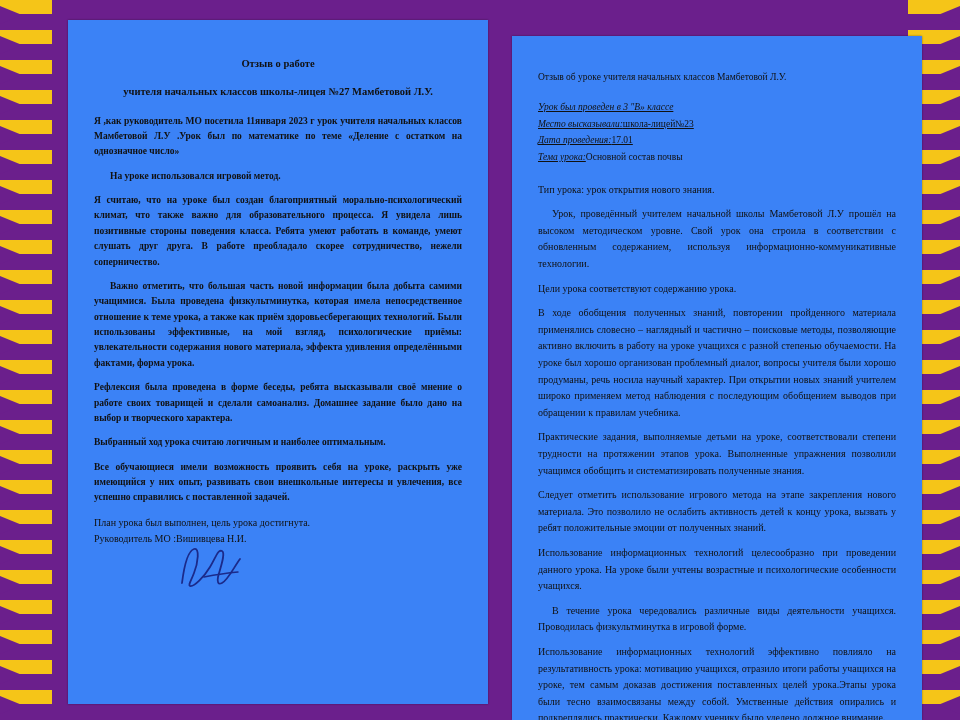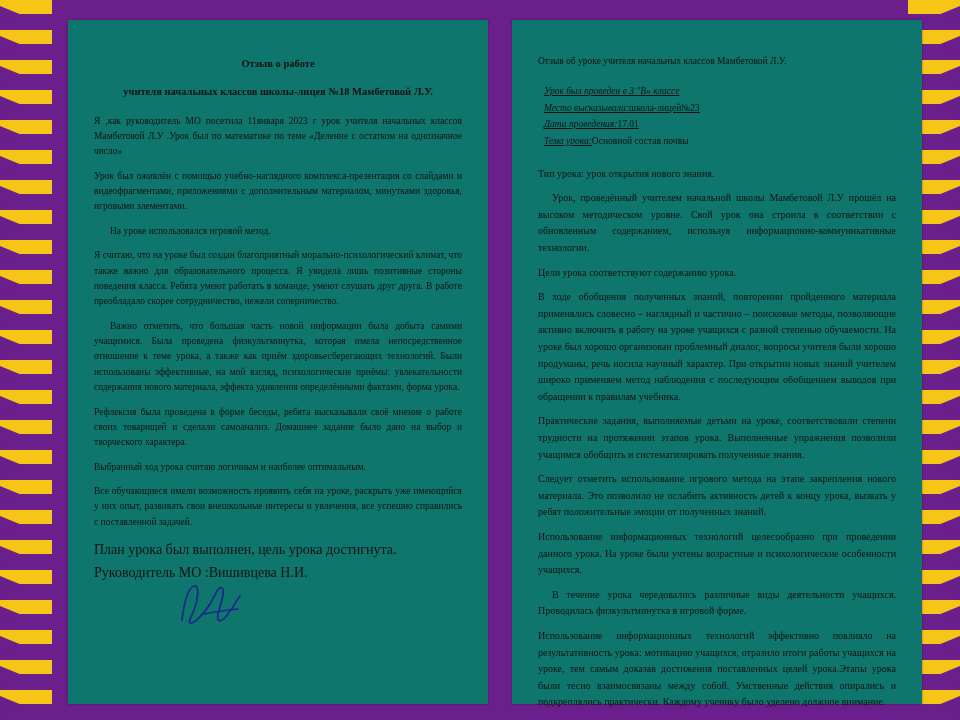--- a/index.html
+++ b/index.html
@@ -59,33 +59,33 @@
   }
   .border-strip.right .zig-row::before {
     left: auto;
     right: 0;
     border-left: none;
     border-right: 22px solid #6B1F8C;
   }
 
   .page {
     position: absolute;
-    background: #0f766e;
+    background: #3b82f6;
     box-shadow: 0 0 2px rgba(0,0,0,0.4);
   }
   .page.left-page {
     left: 68px;
     top: 20px;
     width: 420px;
     height: 684px;
     padding: 0;
   }
   .page.right-page {
     left: 512px;
-    top: 20px;
+    top: 36px;
     width: 410px;
     height: 684px;
   }
   .page-inner {
     padding: 20px 26px 10px 26px;
     color: #111;
   }
   .doc-title {
     text-align: center;
     font-weight: bold;
@@ -100,27 +100,28 @@
     font-size: 10.5px;
     margin-bottom: 14px;
     line-height: 1.5;
   }
   p.para {
     font-size: 9.5px;
     line-height: 1.62;
     margin: 0 0 9px 0;
     text-align: justify;
     text-indent: 16px;
+    font-weight: bold;
   }
   p.para.no-indent {
     text-indent: 0;
   }
   .sig-block {
     margin-top: 4px;
-    font-size: 14px;
+    font-size: 10px;
     line-height: 1.6;
   }
   .signature {
     position: relative;
     height: 46px;
     margin-top: -4px;
     margin-left: 80px;
   }
   .signature svg { display: block; }
 
@@ -133,21 +134,20 @@
   }
   .r-meta {
     font-size: 9.5px;
     line-height: 1.75;
     margin-bottom: 16px;
   }
   .r-meta div { white-space: nowrap; }
   .r-meta .lbl {
     font-style: italic;
     text-decoration: underline;
-    margin-left: 6px;
   }
   .r-meta .val {
     font-style: normal;
     text-align: center;
   }
   .r-meta .val.u {
     text-decoration: underline;
   }
   p.rpara {
     font-size: 10px;
@@ -217,24 +217,23 @@
         <div class="zig-row"></div>
       <div class="zig-row"></div>
         <div class="zig-row"></div>
         <div class="zig-row"></div>
     </div>
   </div>
 
   <div class="page left-page">
     <div class="page-inner">
       <div class="doc-title">Отзыв о работе</div>
-      <div class="doc-subtitle">учителя начальных классов школы-лицея №18  Мамбетовой Л.У.</div>
+      <div class="doc-subtitle">учителя начальных классов школы-лицея №27  Мамбетовой Л.У.</div>
 
       <p class="para no-indent">Я ,как руководитель МО посетила 11января 2023 г урок учителя начальных классов Мамбетовой Л.У .Урок был по  математике по теме «Деление с остатком на однозначное число»</p>
-      <p class="para no-indent">Урок был оживлён с помощью учебно-наглядного комплекса-презентация со слайдами и видеофрагментами, приложениями с дополнительным материалом, минутками здоровья, игровыми элементами.</p>
       <p class="para">На уроке использовался игровой метод.</p>
       <p class="para no-indent">Я считаю, что на уроке был создан благоприятный морально-психологический климат, что также важно для образовательного процесса. Я увидела лишь позитивные стороны поведения класса. Ребята умеют работать в команде, умеют слушать друг друга. В работе преобладало скорее сотрудничество, нежели соперничество.</p>
       <p class="para">Важно  отметить,  что  большая  часть  новой  информации  была  добыта  самими учащимися.  Была  проведена  физкультминутка,  которая  имела  непосредственное отношение  к  теме  урока,  а  также  как  приём  здоровьесберегающих  технологий.  Были использованы  эффективные,  на  мой  взгляд,  психологические  приёмы:  увлекательности содержания нового материала, эффекта удивления определёнными фактами, форма урока.</p>
       <p class="para no-indent">Рефлексия была проведена в форме беседы, ребята высказывали своё мнение о работе своих товарищей и сделали самоанализ. Домашнее задание было дано на выбор и творческого характера.</p>
       <p class="para no-indent">Выбранный ход урока считаю логичным и наиболее оптимальным.</p>
       <p class="para no-indent">Все обучающиеся имели возможность проявить себя на уроке, раскрыть уже имеющийся у них опыт, развивать свои внешкольные интересы и увлечения, все успешно справились с поставленной задачей.</p>
 
       <div class="sig-block">
         <div>План урока был выполнен, цель урока достигнута.</div>
         <div>Руководитель МО :Вишивцева Н.И.</div>

